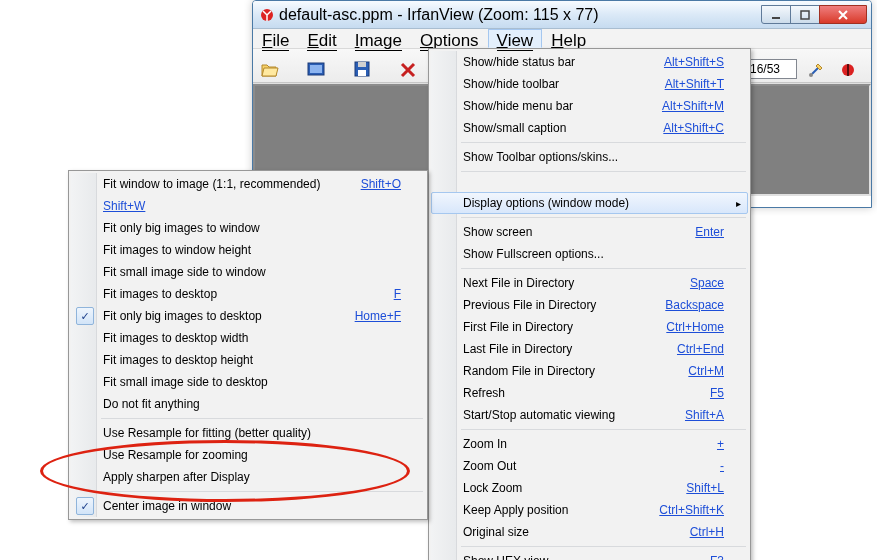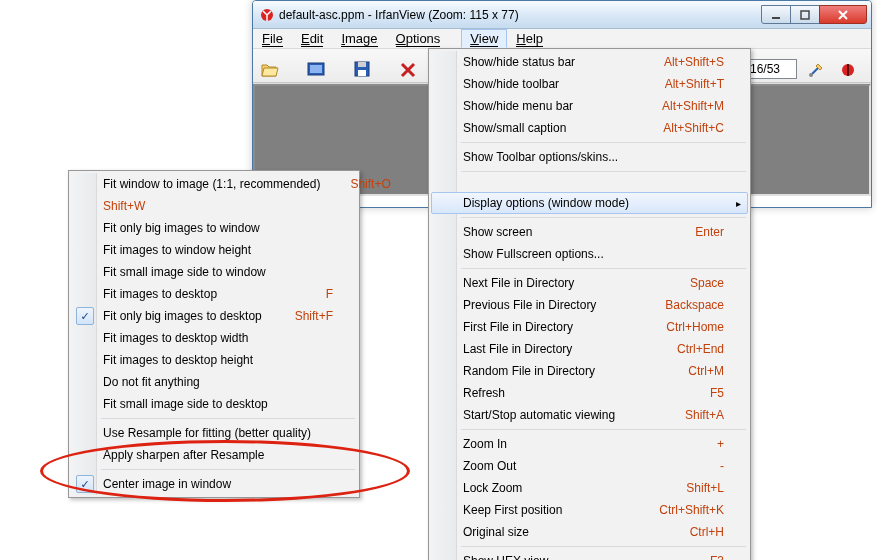--- a/index.html
+++ b/index.html
@@ -33,21 +33,21 @@
   padding: 0 4px 0 6px;
   border-bottom: 1px solid #a9bdd0;
 }
 .titlebar .app-icon {
   width: 16px; height: 16px;
   margin-right: 4px;
 }
 .titlebar-text {
   flex: 1;
   color: #000;
-  font-size: 12px;
+  font-size: 16px;
 }
 .winbtns { display: flex; gap: 0; }
 .winbtn {
   width: 30px; height: 19px;
   border: 1px solid #5f7a99;
   border-radius: 0 0 0 0;
   display: flex;
   align-items: center;
   justify-content: center;
   font-size: 11px;
@@ -62,35 +62,34 @@
   color: #fff;
   border-color: #a03022;
   border-radius: 0 0 3px 0;
 }
 .menubar {
   height: 20px;
   background: #f3f3f3;
   border-bottom: 1px solid #d9d9d9;
   display: flex;
   align-items: stretch;
-  font-size: 13px;
+  font-size: 17px;
 }
 .menubar .mitem {
   padding: 2px 9px 2px 9px;
   cursor: default;
 }
 .menubar .mitem span { border-bottom: 1px solid #000; padding-bottom:0; }
 .menubar .mitem.open {
   background: #e3effc;
   border: 1px solid #a5c7ef;
   border-bottom: 1px solid #e3effc;
   padding: 1px 8px;
   position: relative;
   z-index: 30;
-  margin-left: 12px;
 }
 .toolbar {
   height: 34px;
   background: linear-gradient(to bottom,#f8f8f8,#ececec);
   border-bottom: 1px solid #c6c6c6;
   display: flex;
   align-items: flex-end;
   padding: 0 4px;
   gap: 20px;
 }
@@ -155,21 +154,21 @@
 }
 .menu-item.hover {
   background: linear-gradient(to bottom,#f1f6fd,#d8e7fb);
   border: 1px solid #a5c7ef;
   border-radius: 2px;
   padding: 0 23px 0 31px;
   height: 22px;
   margin-top: 20px;
 }
 .menu-item .label { flex: 1; padding-right: 30px;}
-.menu-item .accel { color: #c2410c; }
+.menu-item .accel { color: #1d4ed8; text-decoration: underline; }
 .menu-sep {
   height: 1px;
   background: #d8dadd;
   margin: 3px 2px 3px 30px;
 }
 .check {
   position: absolute;
   left: 5px;
   width: 18px; height: 18px;
   border: 1px solid #8fb4db;
@@ -181,21 +180,21 @@
   justify-content: center;
   font-size: 11px;
 }
 .submenu-arrow {
   position: absolute;
   right: 6px;
   font-size: 10px;
 }
 
 .view-menu { left: 428px; top: 48px; width: 323px; z-index: 20;}
-.display-menu { left: 68px; top: 170px; width: 292px; z-index: 25;}
+.display-menu { left: 68px; top: 170px; width: 360px; z-index: 25;}
 
 .ellipse {
   position: absolute;
   left: 40px;
   top: 440px;
   width: 370px;
   height: 62px;
   border: 3px solid #d21;
   border-radius: 50% / 50%;
   pointer-events: none;
@@ -371,21 +370,21 @@
     </div>
     <div class="menu-item">
       <span class="label">Zoom Out</span>
       <span class="accel">-</span>
     </div>
     <div class="menu-item">
       <span class="label">Lock Zoom</span>
       <span class="accel">Shift+L</span>
     </div>
     <div class="menu-item">
-      <span class="label">Keep First position</span>
+      <span class="label">Keep Apply position</span>
       <span class="accel">Ctrl+Shift+K</span>
     </div>
     <div class="menu-item">
       <span class="label">Original size</span>
       <span class="accel">Ctrl+H</span>
     </div>
     <div class="menu-sep"></div>
     <div class="menu-item">
       <span class="label">Show HEX view</span>
       <span class="accel">F3</span>
@@ -410,40 +409,43 @@
     <div class="menu-item">
       <span class="label">Fit small image side to window</span>
     </div>
     <div class="menu-item">
       <span class="label">Fit images to desktop</span>
       <span class="accel">F</span>
     </div>
     <div class="menu-item">
       <div class="check">✓</div>
       <span class="label">Fit only big images to desktop</span>
-      <span class="accel">Shift+F</span>
+      <span class="accel">Home+F</span>
     </div>
     <div class="menu-item">
       <span class="label">Fit images to desktop width</span>
     </div>
     <div class="menu-item">
       <span class="label">Fit images to desktop height</span>
     </div>
     <div class="menu-item">
+      <span class="label">Fit small image side to desktop</span>
+    </div>
+    <div class="menu-item">
       <span class="label">Do not fit anything</span>
     </div>
-    <div class="menu-item">
-      <span class="label">Fit small image side to desktop</span>
-    </div>
     <div class="menu-sep"></div>
     <div class="menu-item">
       <span class="label">Use Resample for fitting (better quality)</span>
     </div>
     <div class="menu-item">
-      <span class="label">Apply sharpen after Resample</span>
+      <span class="label">Use Resample for zooming</span>
+    </div>
+    <div class="menu-item">
+      <span class="label">Apply sharpen after Display</span>
     </div>
     <div class="menu-sep"></div>
     <div class="menu-item">
       <div class="check">✓</div>
       <span class="label">Center image in window</span>
     </div>
   </div>
 
 <div class="ellipse"></div>
 

